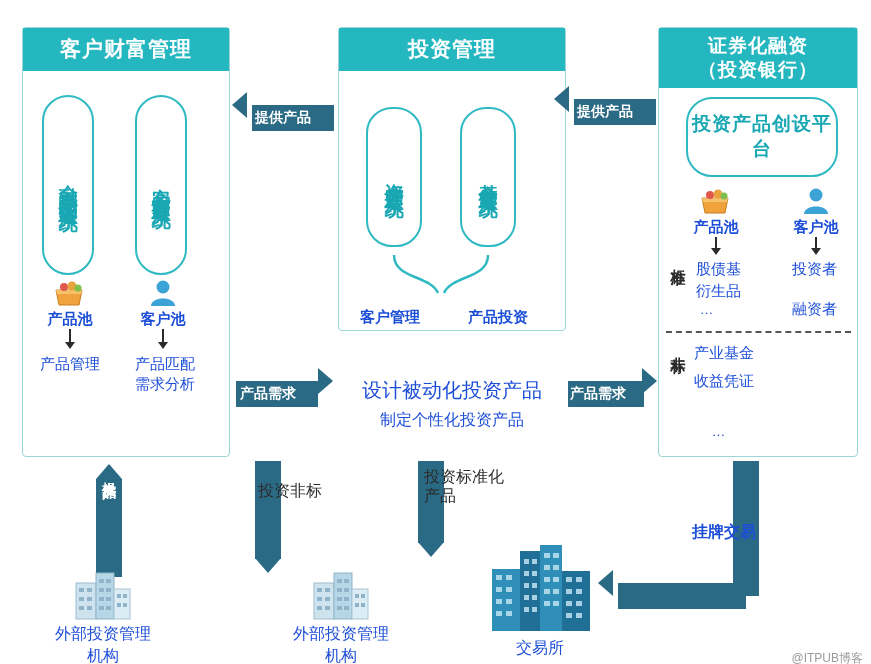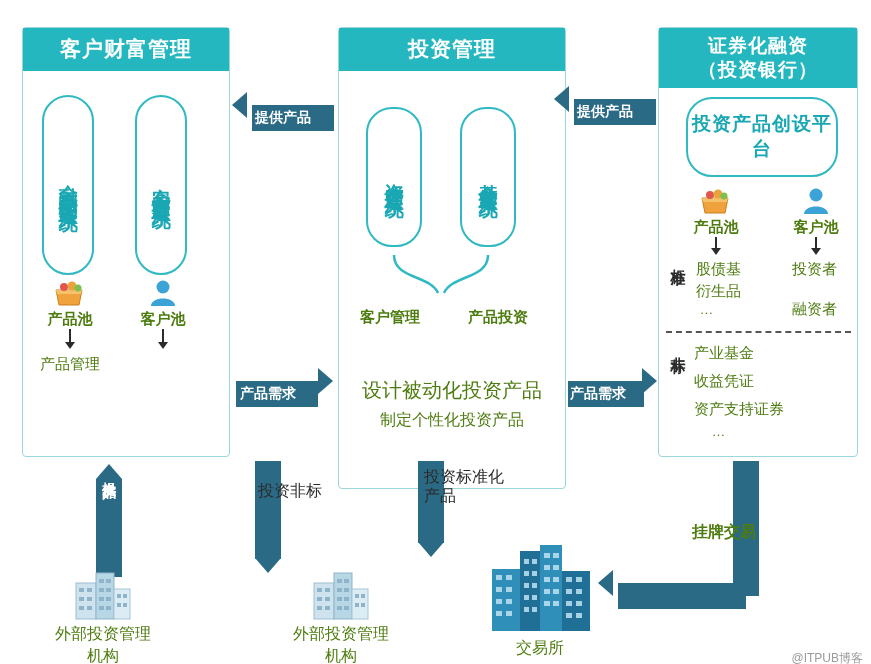--- a/index.html
+++ b/index.html
@@ -50,21 +50,21 @@
     background:#fff;
   }
   .cap.vertical{
     writing-mode:vertical-rl;
     text-orientation:upright;
     font-size:19px;
     letter-spacing:3px;
   }
 
   
-  .lbl{position:absolute;font-size:15px;color:#4d7c0f;text-align:center;line-height:1.35;}
+  .lbl{position:absolute;font-size:15px;color:#1d4ed8;text-align:center;line-height:1.35;}
   .lbl.b{font-weight:bold;}
   .lbl.left{text-align:left;font-family:Liberation Serif, serif;}
 
   
   .arrow-bar{position:absolute;background:#2b6a85;}
   .arrow-head{position:absolute;width:0;height:0;}
   .head-left{border-top:13px solid transparent;border-bottom:13px solid transparent;border-right:15px solid #2b6a85;}
   .head-right{border-top:13px solid transparent;border-bottom:13px solid transparent;border-left:15px solid #2b6a85;}
   .head-down{border-left:13px solid transparent;border-right:13px solid transparent;border-top:15px solid #2b6a85;}
   .head-up{border-left:13px solid transparent;border-right:13px solid transparent;border-bottom:15px solid #2b6a85;}
@@ -119,22 +119,24 @@
 
   <div class="abs" style="left:148px;top:270px;width:30px;height:28px;">
     <svg width="30" height="28" viewBox="0 0 30 28">
       <circle cx="15" cy="8" r="6.5" fill="#3ba3d6"></circle>
       <path d="M3 27 C3 17 27 17 27 27 Z" fill="#3ba3d6"></path>
     </svg>
   </div>
   <div class="lbl b" style="left:127px;top:300px;width:72px;">客户池</div>
   <div class="tiny-line" style="left:162px;top:320px;height:14px;"></div>
   <div class="tiny-arrow" style="left:158px;top:333px;"></div>
-
-  <div class="panel" style="left:338px;top:18px;width:228px;height:462px;">
+  <div class="lbl" style="left:117px;top:345px;width:96px;white-space:pre-line;">产品匹配
+需求分析</div>
+
+  <div class="panel" style="left:338px;top:18px;width:228px;height:304px;">
     <div class="panel-head">投资管理</div>
   </div>
 
   <div class="cap vertical" style="left:366px;top:98px;width:56px;height:140px;">资产管理系统</div>
   <div class="cap vertical" style="left:460px;top:98px;width:56px;height:140px;">基金管理系统</div>
 
   <div class="curve" style="left:360px;top:244px;">
     <svg width="170" height="50" viewBox="0 0 170 50">
       <path d="M34 2 C34 26 70 22 78 40" fill="none" stroke="#2fb9c2" stroke-width="2.5"></path>
       <path d="M128 2 C128 26 92 22 84 40" fill="none" stroke="#2fb9c2" stroke-width="2.5"></path>
@@ -188,21 +190,20 @@
 
   <div class="lbl left" style="left:792px;top:250px;width:80px;">投资者</div>
   <div class="lbl left" style="left:792px;top:290px;width:80px;">融资者</div>
 
   <div class="vlabel" style="left:668px;top:248px;">标准</div>
   <div class="dashed" style="left:666px;top:322px;width:185px;"></div>
   <div class="vlabel" style="left:668px;top:336px;">非标</div>
 
   <div class="lbl left" style="left:694px;top:334px;width:150px;">产业基金</div>
   <div class="lbl left" style="left:694px;top:362px;width:150px;">收益凭证</div>
-  <div class="lbl left" style="left:694px;top:390px;width:160px;">资产支持证券</div>
   <div class="lbl left" style="left:712px;top:414px;width:40px;font-size:13px;">…</div>
 
   <div class="arrow-bar" style="left:252px;top:96px;width:82px;height:26px;"></div>
   <div class="arrow-head head-left" style="left:232px;top:83px;"></div>
   <div class="arrow-label" style="left:255px;top:100px;">提供产品</div>
 
   <div class="arrow-bar" style="left:574px;top:90px;width:82px;height:26px;"></div>
   <div class="arrow-head head-left" style="left:554px;top:77px;"></div>
   <div class="arrow-label" style="left:577px;top:94px;">提供产品</div>
 

